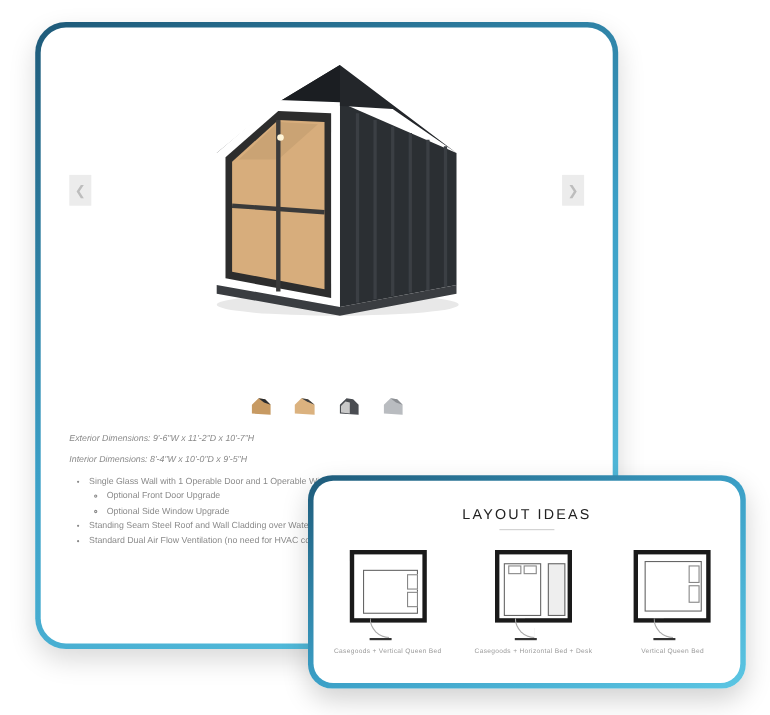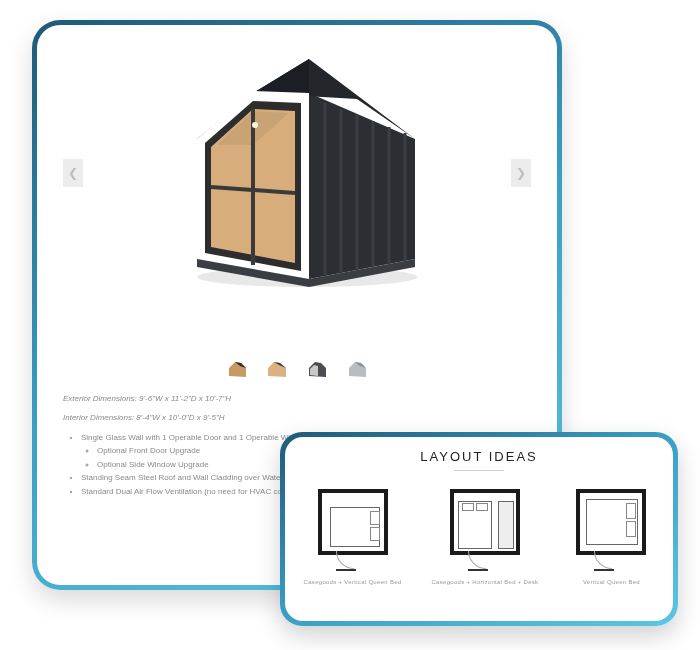--- a/index.html
+++ b/index.html
@@ -115,20 +115,21 @@
     display: flex;
     flex-direction: column;
     align-items: center;
   }
   .overlay-title {
     font-size: 13px;
     letter-spacing: 2px;
     color: #222;
     font-weight: 400;
     margin-bottom: 6px;
+    margin-top: 11px;
   }
   .overlay-hr {
     width: 50px;
     height: 1px;
     background: #cfcfcf;
     margin-bottom: 14px;
   }
   .layouts {
     display: flex;
     gap: 30px;

